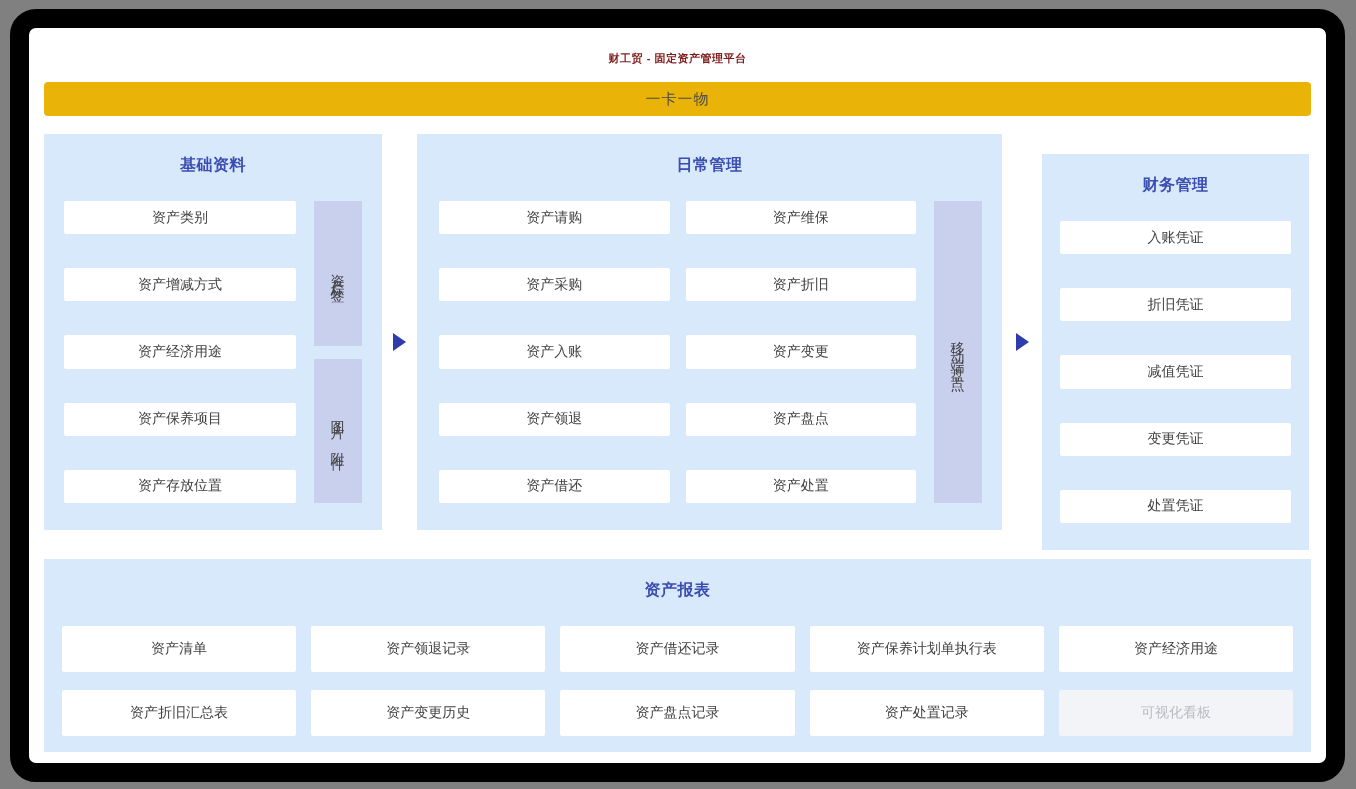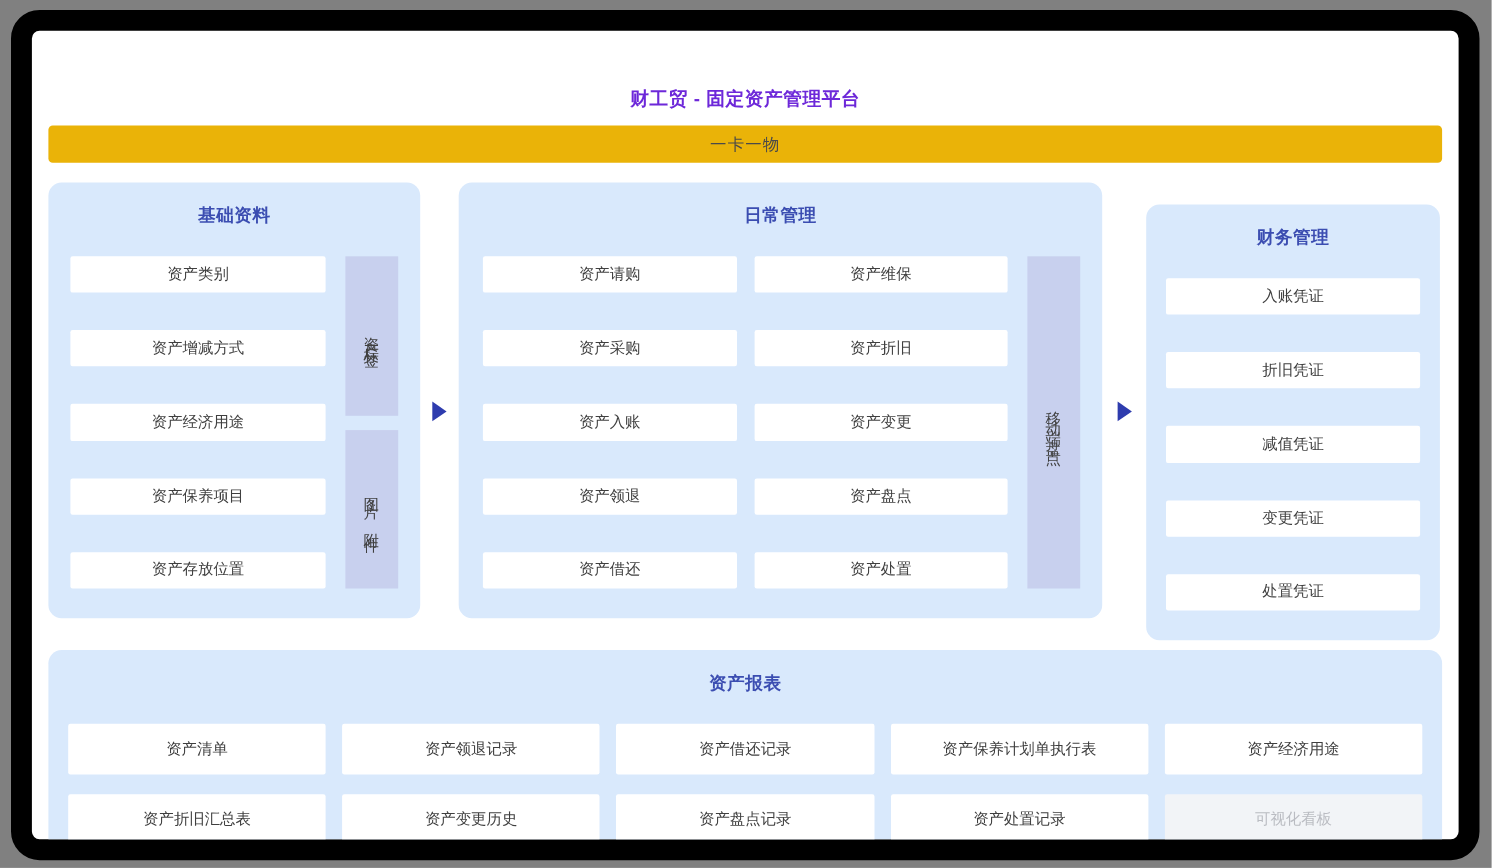--- a/index.html
+++ b/index.html
@@ -17,45 +17,44 @@
     box-sizing: border-box;
     overflow: hidden;
   }
   .page {
     height: 100%;
     box-sizing: border-box;
     padding: 18px 15px 0 15px;
   }
   .page-title {
     text-align: center;
-    font-size: 17px;
+    font-size: 11px;
     font-weight: bold;
-    color: #6d28d9;
+    color: #7f1d1d;
     line-height: 24px;
     letter-spacing: 0.5px;
-    margin-top: 32px;
   }
   .banner {
     margin-top: 12px;
     height: 34px;
     background: #eab308;
     border-radius: 4px;
     display: flex; align-items: center; justify-content: center;
     font-size: 15px;
     color: #4a4a4a;
     letter-spacing: 1px;
   }
   .main-row {
     margin-top: 18px;
     display: flex;
     align-items: stretch;
   }
   .panel {
     background: #d9e9fc;
-    border-radius: 12px;
+    border-radius: 0;
     box-sizing: border-box;
     padding-top: 22px;
     height: 396px;
   }
   .panel.basic   { width: 338px; }
   .panel.daily   { width: 585px; }
   .panel.finance { width: 267px; margin-top: 20px; }
   .arrow-gap {
     display: flex; align-items: center; justify-content: center;
   }

